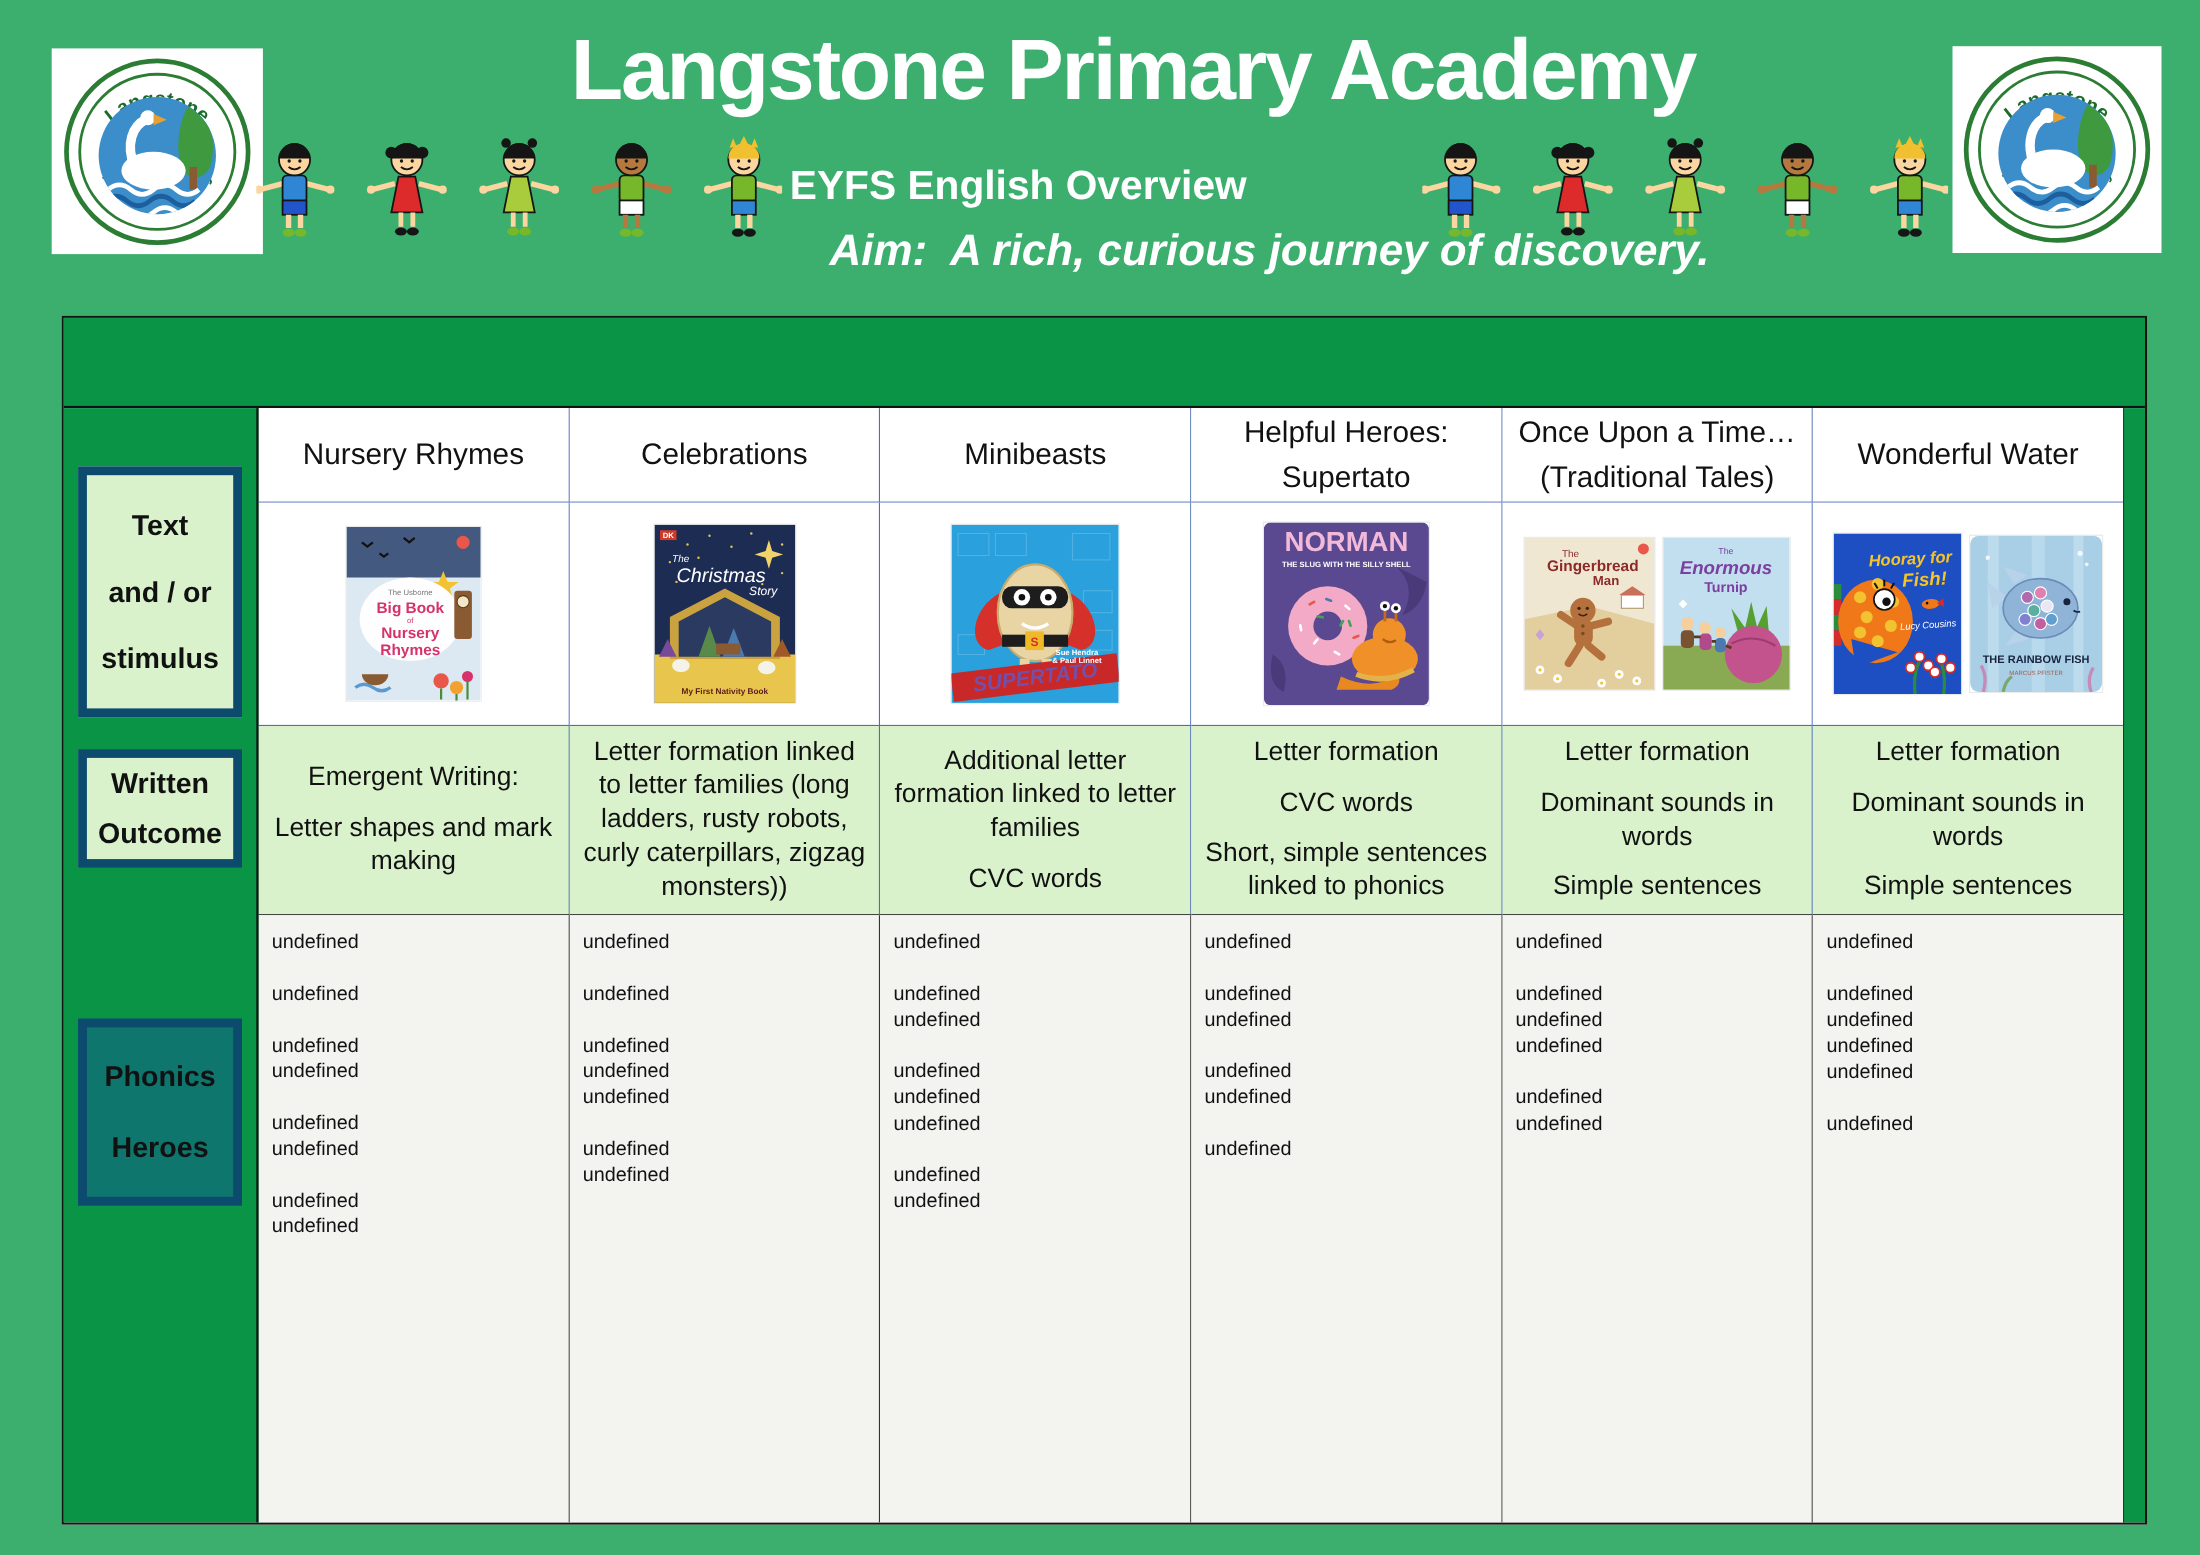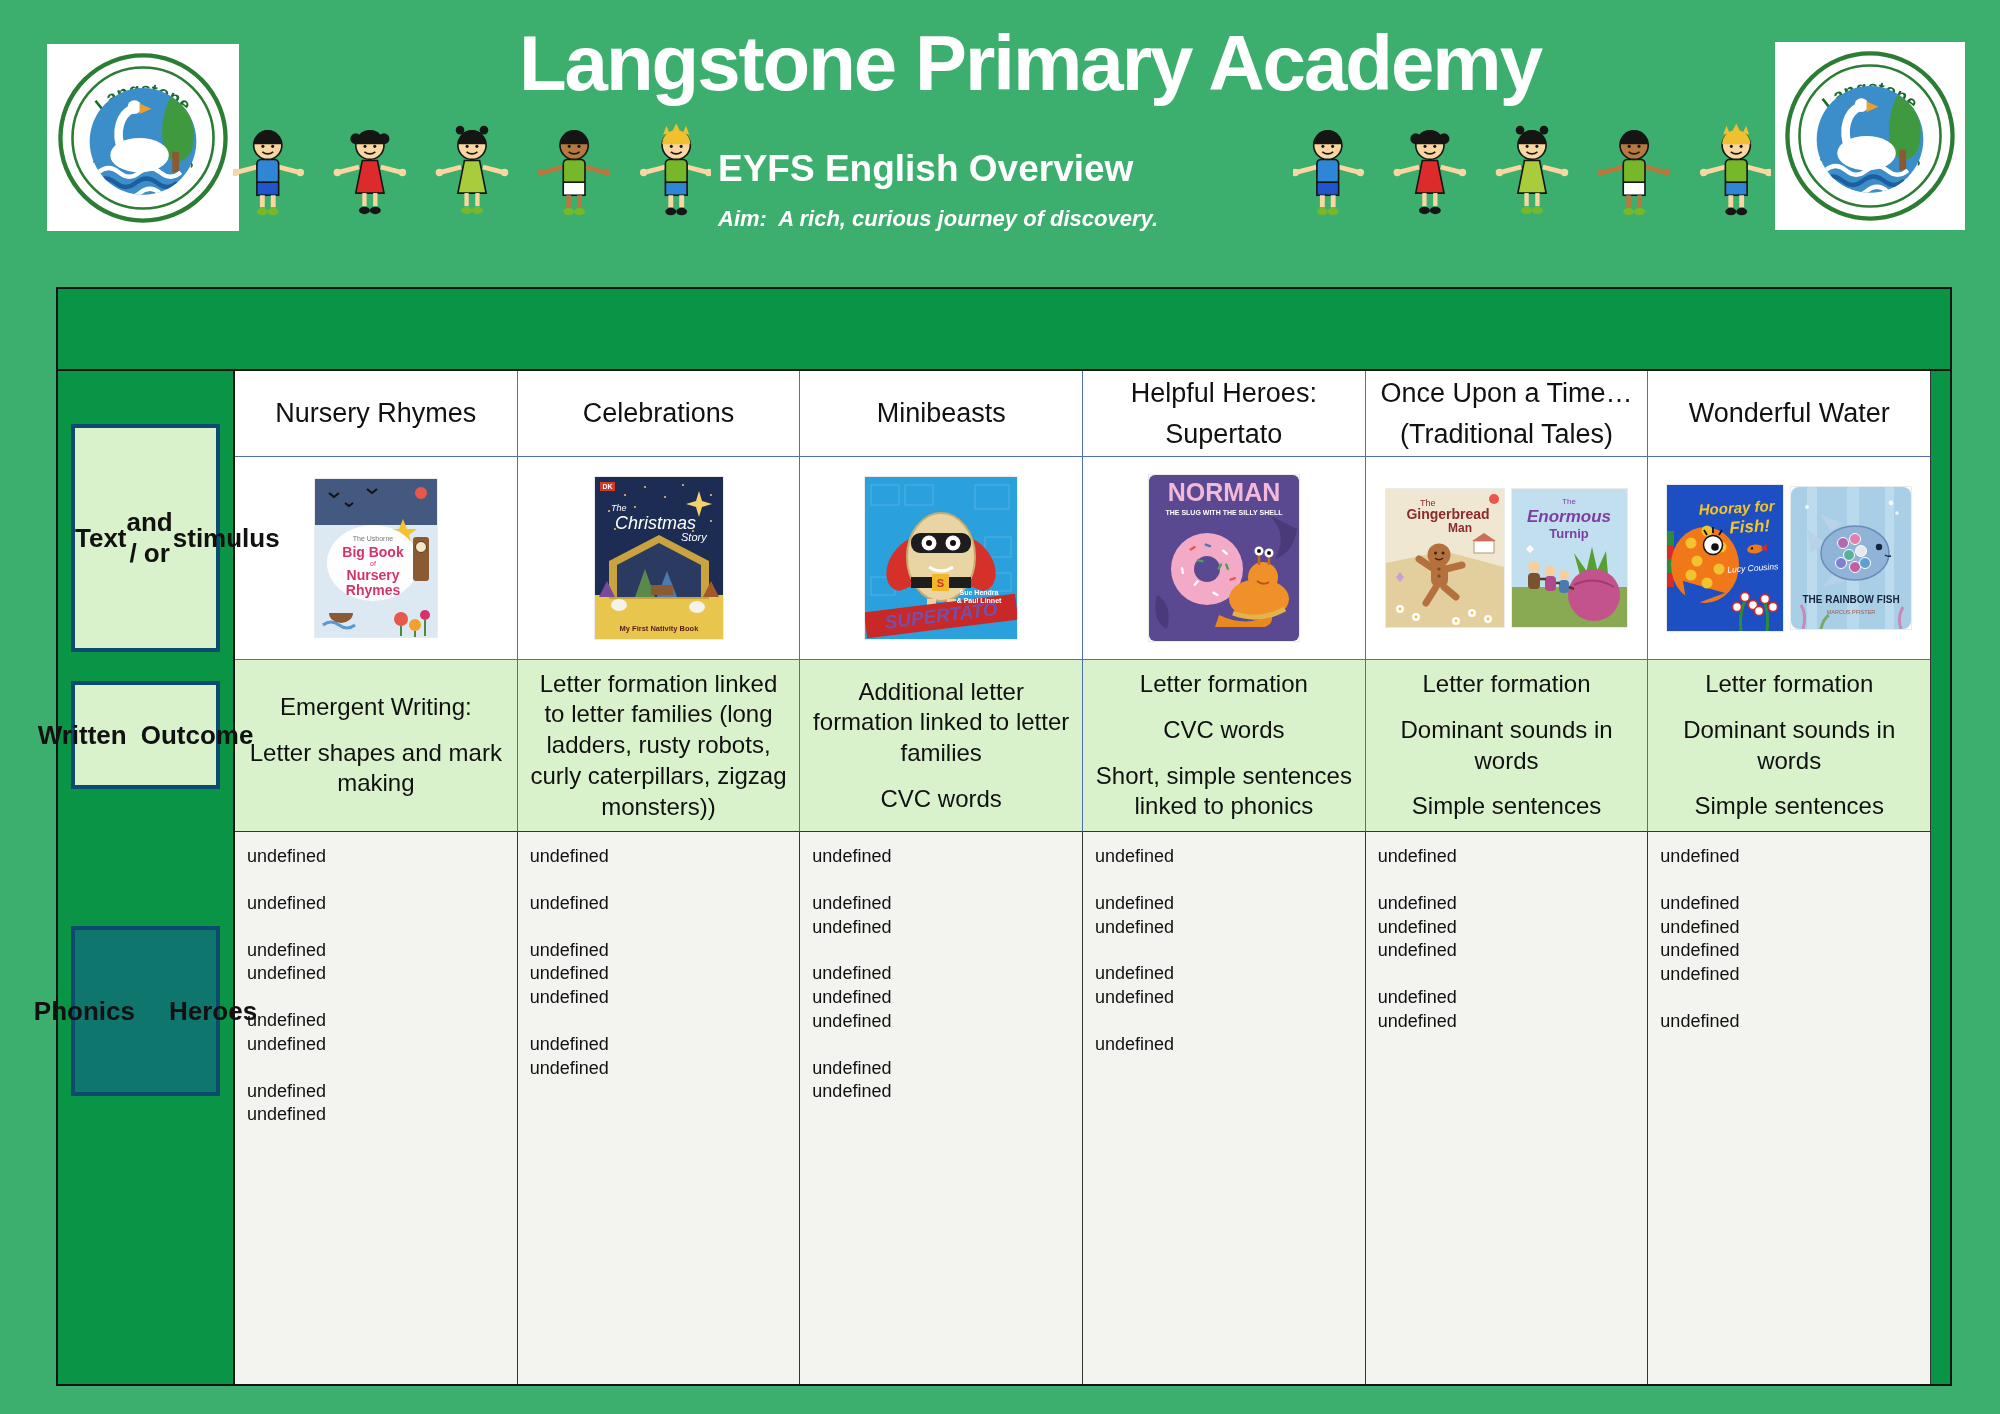--- a/index.html
+++ b/index.html
@@ -5,41 +5,41 @@
 <style>
   html,body{margin:0;padding:0;}
   body{width:2000px;height:1414px;font-family:"Liberation Sans",sans-serif;}
   .page{position:relative;width:2000px;height:1414px;background:var(--page-green,#3caf6e);overflow:hidden;}
 
   
   .school-title{position:absolute;left:0;right:0;top:18px;margin:0;padding-left:60px;
     text-align:center;color:#fff;font-size:78px;font-weight:bold;letter-spacing:-2px;}
   .sub-wrap{position:absolute;left:718px;top:148px;color:#fff;}
   .subtitle{font-size:37px;font-weight:bold;}
-  .aim{margin-top:16px;font-size:22px;font-weight:bold;font-style:italic;white-space:pre-wrap;}
+  .aim{margin-top:16px;font-size:40px;font-weight:bold;font-style:italic;white-space:pre-wrap;margin-left:36px;}
   .logo-box{position:absolute;background:#fff;display:flex;align-items:center;justify-content:center;}
   .logo-left{left:47px;top:44px;width:192px;height:187px;}
   .logo-right{left:1775px;top:42px;width:190px;height:188px;}
   .logo-box svg{width:172px;height:172px;}
   .kids{position:absolute;top:104px;height:126px;}
   .kids-left{left:233px;width:478px;}
   .kids-right{left:1293px;width:478px;}
   .kids svg{width:100%;height:100%;}
 
   
   .table{position:absolute;left:56px;top:287px;width:1896px;height:1099px;
     box-sizing:border-box;border:2px solid #141414;background:#fff;display:flex;flex-direction:column;}
   .band{flex:none;height:80px;background:var(--band-green,#0a9446);border-bottom:2px solid #141414;}
   .tbody{flex:1;display:flex;min-height:0;}
   .label-col{flex:none;width:177px;background:var(--band-green,#0a9446);border-right:2px solid #141414;position:relative;box-sizing:border-box;}
   .right-strip{flex:none;width:20px;background:var(--band-green,#0a9446);border-left:1px solid #333;box-sizing:border-box;}
   .content{flex:1;display:flex;flex-direction:column;min-width:0;}
 
-  .label-box{position:absolute;left:13px;width:149px;box-sizing:border-box;border:4px solid #0c4a6e;
-    background:var(--light-green,#d9f2cc);display:flex;flex-direction:row;align-items:center;justify-content:space-evenly;
+  .label-box{position:absolute;left:13px;width:149px;box-sizing:border-box;border:8px solid #0c4a6e;
+    background:var(--light-green,#d9f2cc);display:flex;flex-direction:column;align-items:center;justify-content:space-evenly;
     font-weight:bold;font-size:26px;color:#111;text-align:center;}
   #lbl-text{top:53px;height:228px;}
   #lbl-outcome{top:310px;height:108px;padding:6px 0;justify-content:center;gap:14px;}
   #lbl-phonics{top:555px;height:170px;background:#0f766e;justify-content:center;gap:34px;}
 
   .row{display:flex;min-height:0;}
   .row-headers{flex:none;height:86px;}
   .row-books{flex:none;height:203px;}
   .row-outcome{flex:none;height:172px;}
   .row-phonics{flex:1;}

